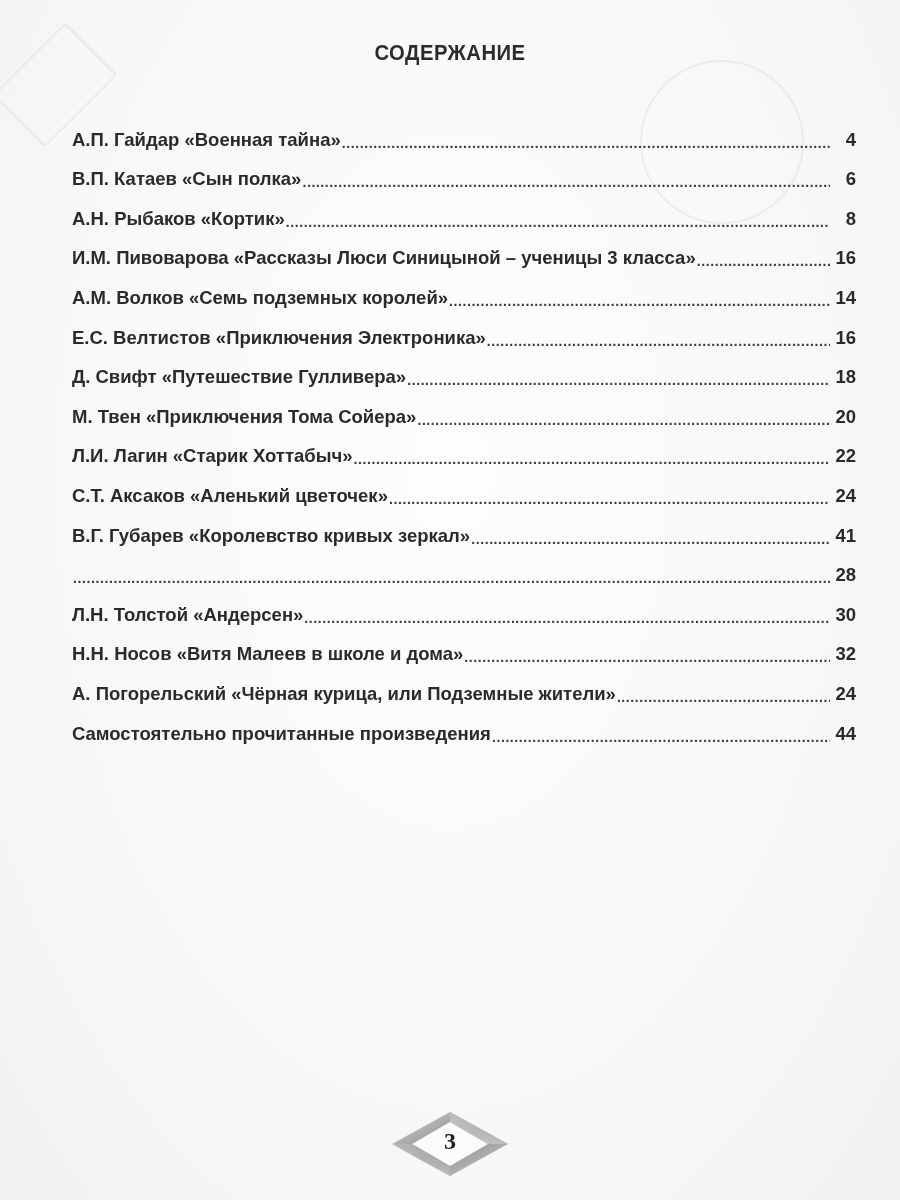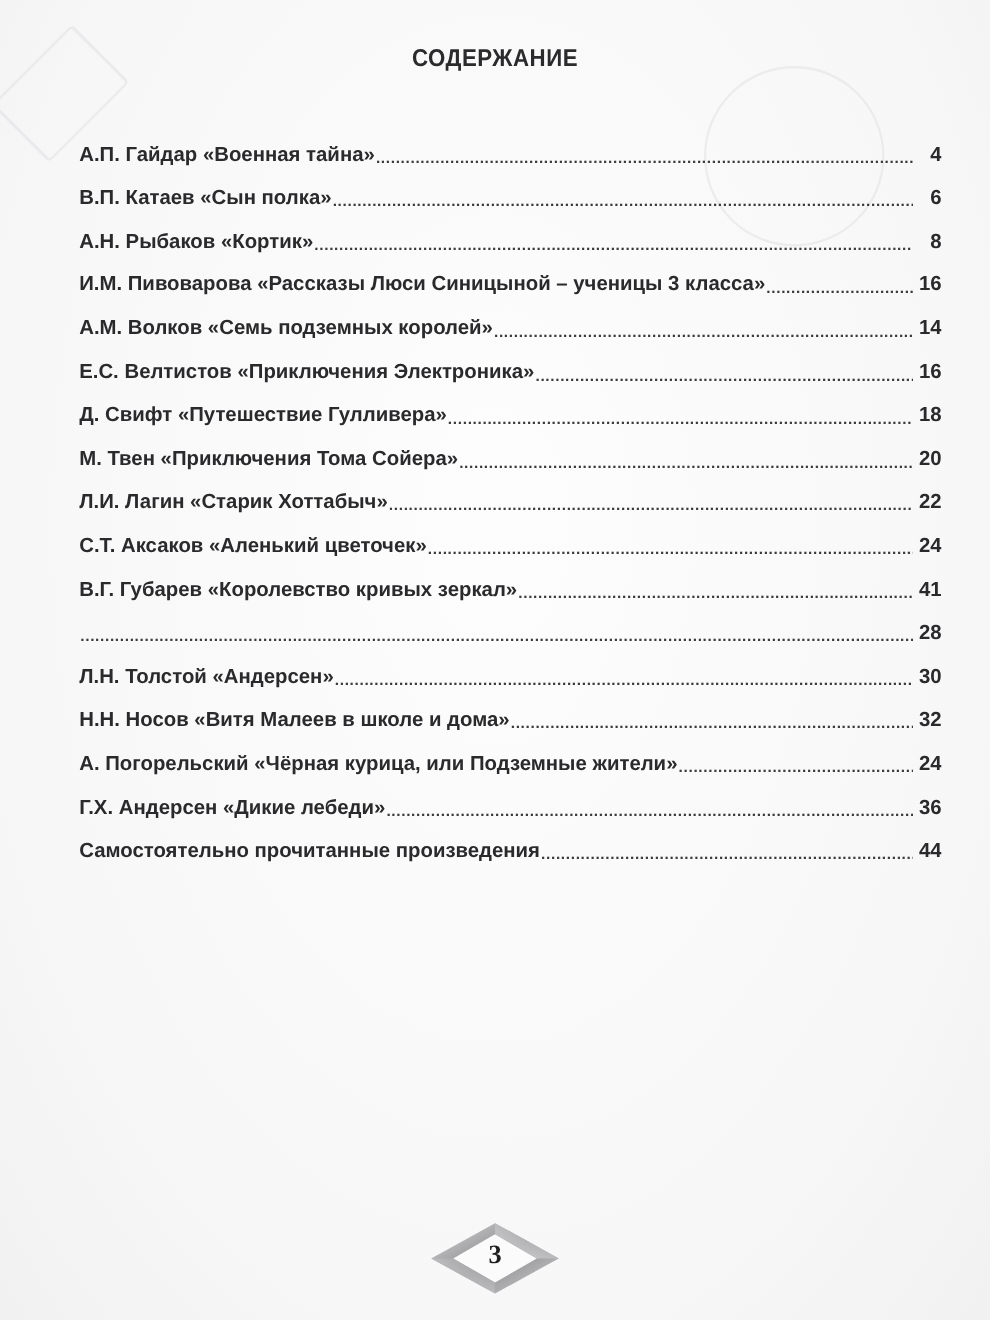--- a/index.html
+++ b/index.html
@@ -183,25 +183,20 @@
     </li>
     <li class="toc-row">
       <span class="toc-label">Н.Н. Носов «Витя Малеев в школе и дома»</span>
       <span class="toc-dots"></span>
       <span class="toc-page">32</span>
     </li>
     <li class="toc-row">
       <span class="toc-label">А. Погорельский «Чёрная курица, или Подземные жители»</span>
       <span class="toc-dots"></span>
       <span class="toc-page">24</span>
-    </li>
-    <li class="toc-row">
-      <span class="toc-label">Г.Х. Андерсен «Дикие лебеди»</span>
-      <span class="toc-dots"></span>
-      <span class="toc-page">36</span>
     </li>
     <li class="toc-row">
       <span class="toc-label">Самостоятельно прочитанные произведения</span>
       <span class="toc-dots"></span>
       <span class="toc-page">44</span>
     </li>
   </ul>
 
   <div class="footer-badge">
     <svg width="120" height="72" viewBox="0 0 120 72">

